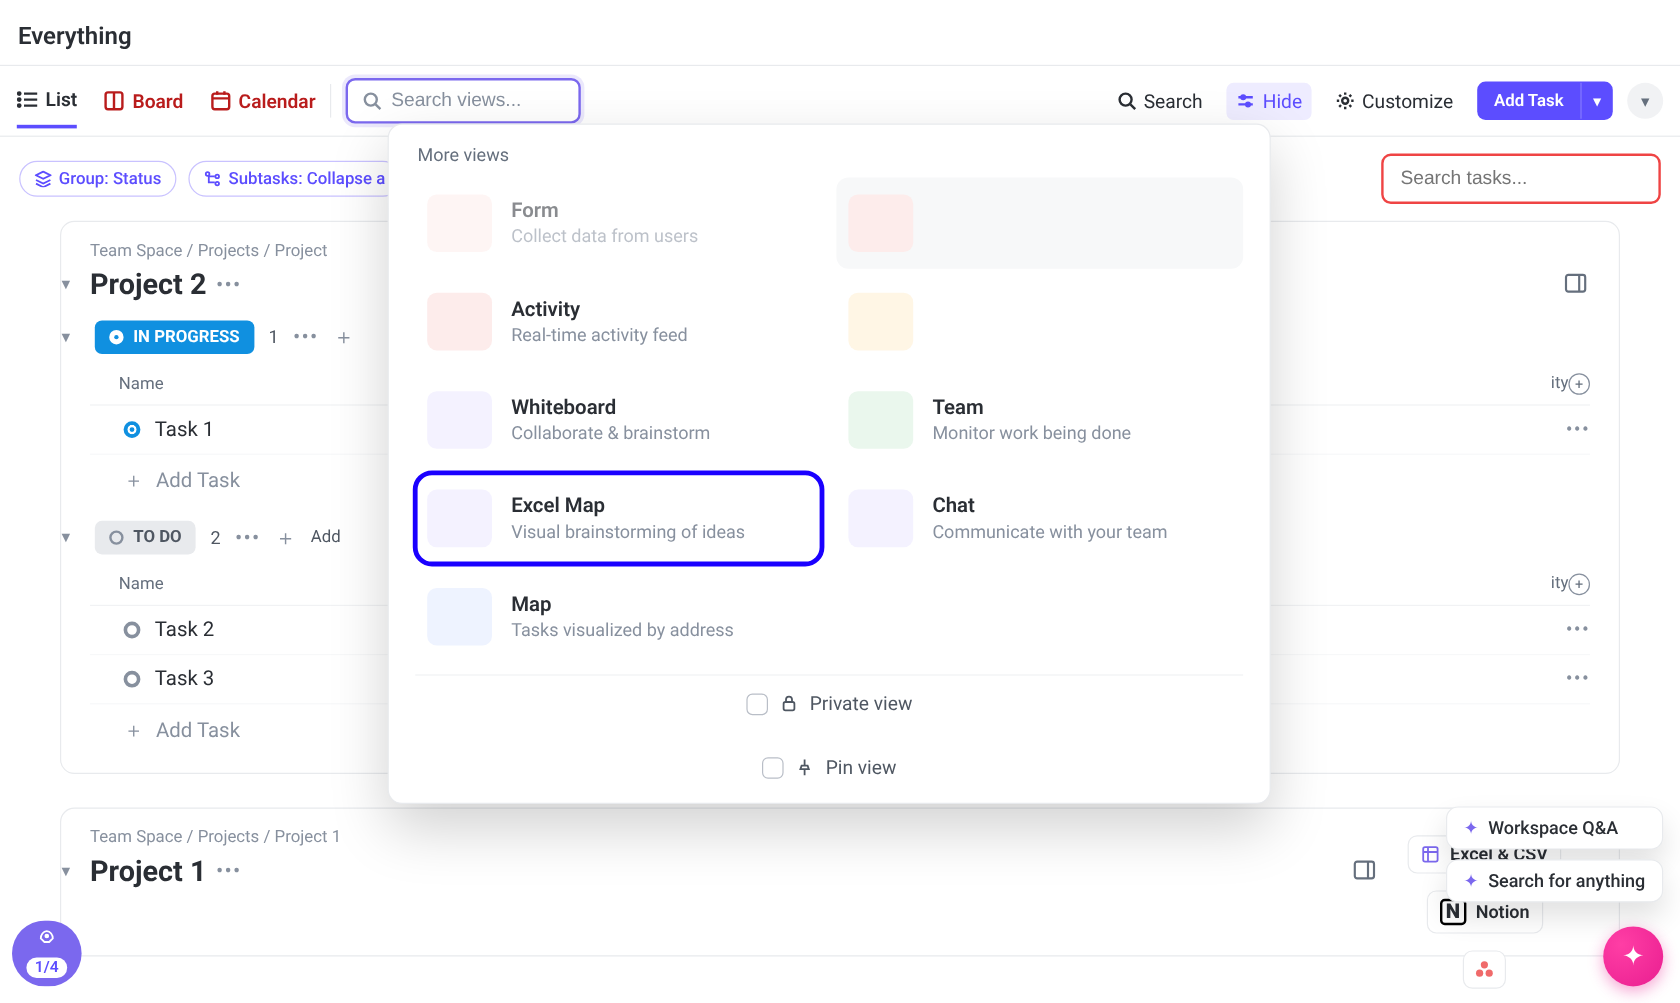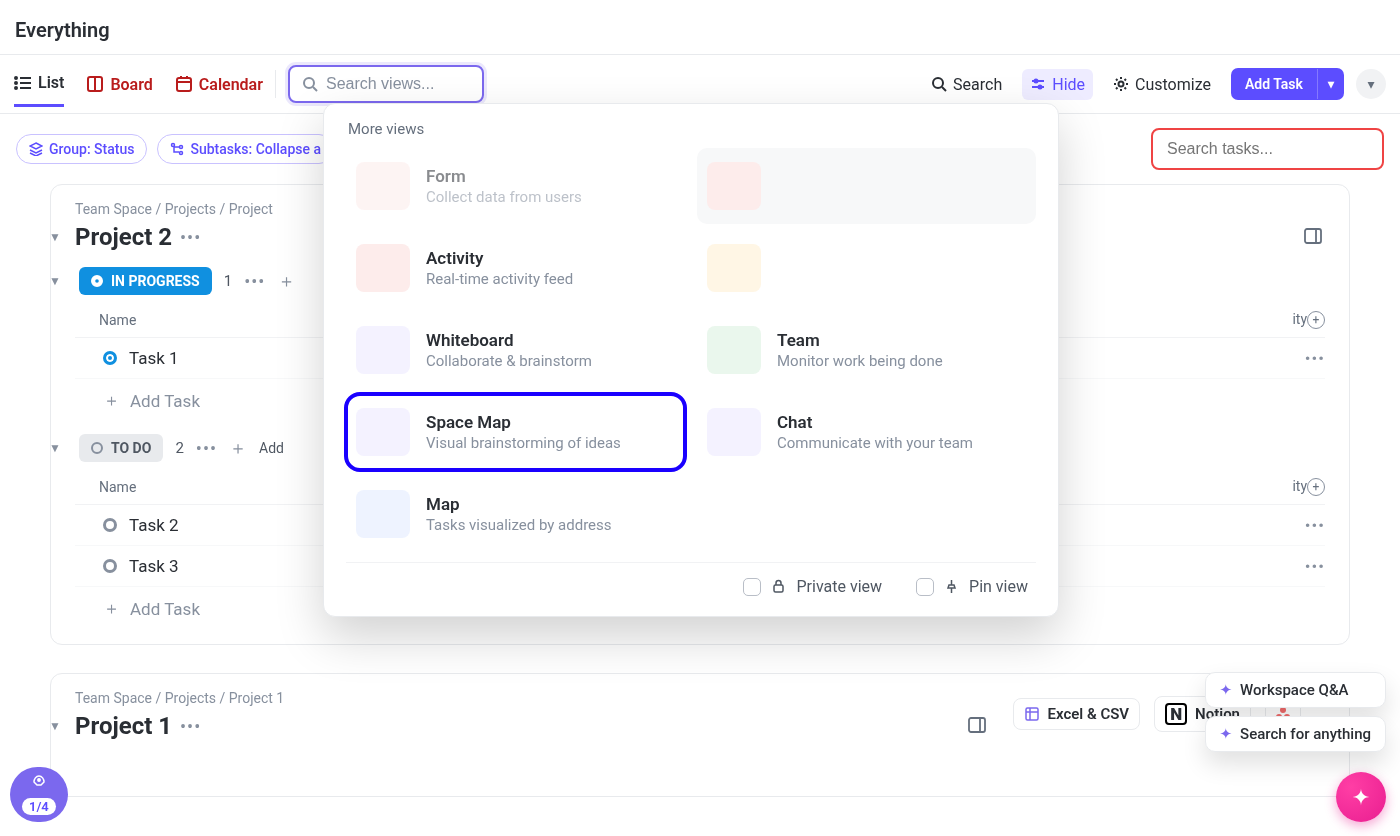--- a/index.html
+++ b/index.html
@@ -65,21 +65,21 @@
 .view-item.highlighted { outline: 4px solid #1a00ff; outline-offset: -2px; border-radius: 14px; }
 .view-item.disabled { opacity: 0.55; }
 .view-thumb { width: 54px; height: 48px; border-radius: 8px; background: #f4f2ff; flex-shrink: 0; position: relative; overflow: hidden; }
 .view-thumb.red { background: #fdeceb; }
 .view-thumb.green { background: #eaf7ed; }
 .view-thumb.yellow { background: #fff6e5; }
 .view-thumb.blue { background: #eef3ff; }
 .view-thumb.purple { background: #f4f2ff; }
 .view-title { font-size: 17px; font-weight: 600; color: #2a2e34; margin-bottom: 2px; }
 .view-desc { font-size: 15px; color: #87909e; }
-.popup-footer { display: flex; align-items: center; justify-content: flex-end; gap: 34px; padding: 14px 8px 10px; border-top: 1px solid #f1f2f4; margin-top: 10px; }
+.popup-footer { display: flex; align-items: center; justify-content: flex-end; gap: 34px; padding: 14px 8px 10px; border-top: 1px solid #f1f2f4; margin-top: 10px; flex-direction: column; }
 .footer-opt { display: flex; align-items: center; gap: 10px; font-size: 16px; color: #4f5762; }
 .chk { width: 18px; height: 18px; border: 1.5px solid #b9bec7; border-radius: 5px; display: inline-block; }
 svg { display: block; }
 .sparkle { color: #7b68ee; }
 </style>
 </head>
 <body>
 
 <div class="page-header">Everything</div>
 
@@ -269,21 +269,21 @@
       <span>Task 3</span>
       <span class="task-actions">•••</span>
     </div>
     <div class="add-task-row">
       <span>＋</span>
       <span>Add Task</span>
     </div>
   </div>
 
   <div class="card" style="padding-bottom:40px">
-    <div class="import-strip" style="float:right; margin-top:-2px;">
+    <div class="import-strip" style="float:right; margin-top:-2px;flex-direction:column;">
       <div class="import-chip">
         <span style="color:#7b68ee">
           <svg width="16" height="16" viewBox="0 0 16 16" fill="none" stroke="currentColor" stroke-width="1.5">
               <rect x="2" y="2" width="12" height="12" rx="1.5"></rect>
               <line x1="2" y1="6" x2="14" y2="6"></line>
               <line x1="6" y1="2" x2="6" y2="14"></line>
             </svg>
         </span>
         <span>Excel &amp; CSV</span>
       </div>
@@ -349,21 +349,21 @@
       <div class="view-item ">
         <div class="view-thumb green"></div>
         <div>
           <div class="view-title">Team</div>
           <div class="view-desc">Monitor work being done</div>
         </div>
       </div>
       <div class="view-item highlighted">
         <div class="view-thumb purple"></div>
         <div>
-          <div class="view-title">Space Map</div>
+          <div class="view-title">Excel Map</div>
           <div class="view-desc">Visual brainstorming of ideas</div>
         </div>
       </div>
       <div class="view-item ">
         <div class="view-thumb purple"></div>
         <div>
           <div class="view-title">Chat</div>
           <div class="view-desc">Communicate with your team</div>
         </div>
       </div>

